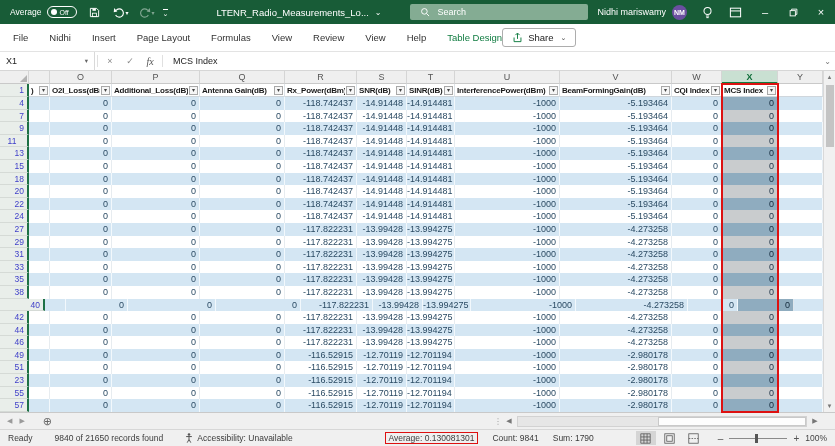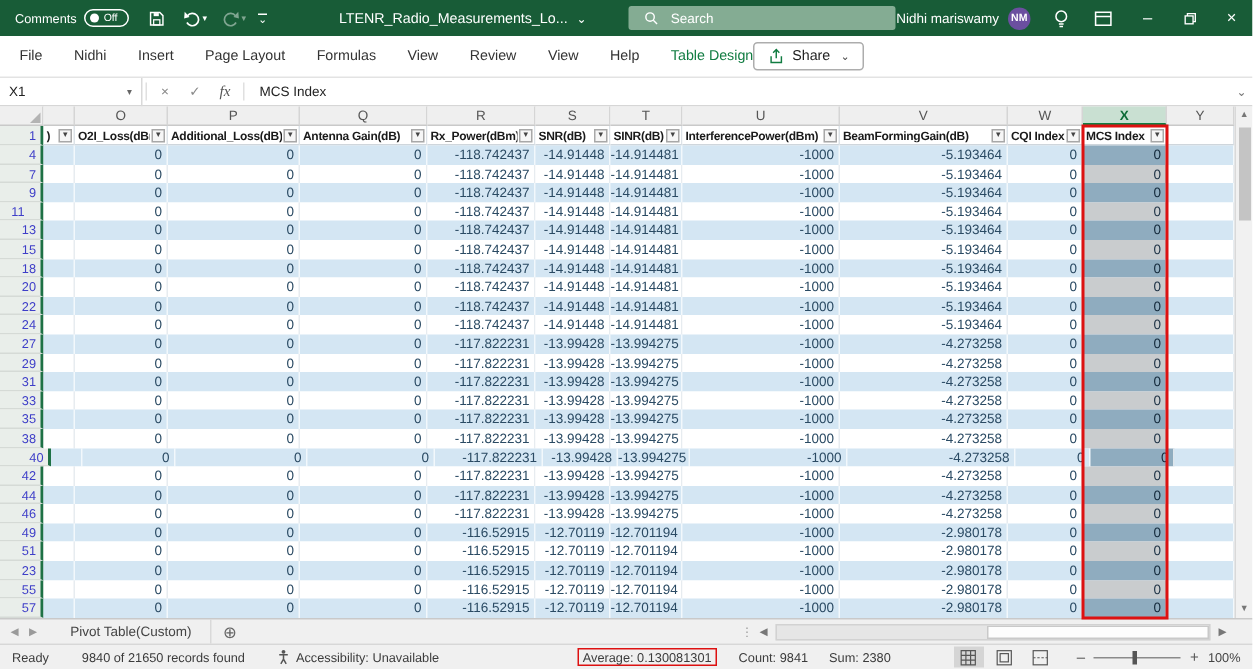--- a/index.html
+++ b/index.html
@@ -101,21 +101,21 @@
   .zoom-ctrl { display:flex; align-items:center; gap:6px; }
   .zoom-track { width:58px; height:1px; background:#8a8a8a; position:relative; }
   .zoom-thumb { position:absolute; left:26px; top:-4px; width:3px; height:9px; background:#555; }
   .zoom-sign { font-size:10px; color:#555; }
   .zoom-pct { color:#444; }
 </style>
 </head>
 <body>
 
 <div class="titlebar">
-  <span class="autosave-label">Comments</span>
+  <span class="autosave-label">Average</span>
   <span class="toggle-pill">
     <span class="toggle-dot"></span>
     <span class="toggle-state">Off</span>
   </span>
   <span class="qat-btn">
     <svg width="11" height="11" viewBox="0 0 16 16">
         <path d="M2 2 H11 L14 5 V14 H2 Z" fill="none" stroke="#fff" stroke-width="1.4"></path>
         <rect x="5" y="9" width="6" height="5" fill="none" stroke="#fff" stroke-width="1.2"></rect>
         <rect x="5" y="2.5" width="5" height="3" fill="#fff"></rect>
       </svg>
@@ -508,21 +508,21 @@
       <div class="gcell dcell" style="width: 72px;">-117.822231</div>
       <div class="gcell dcell" style="width: 50px;">-13.99428</div>
       <div class="gcell dcell" style="width: 48px;">-13.994275</div>
       <div class="gcell dcell" style="width: 105px;">-1000</div>
       <div class="gcell dcell" style="width: 112px;">-4.273258</div>
       <div class="gcell dcell" style="width: 50px;">0</div>
       <div class="gcell dcell xsel-p" style="width: 56px;">0</div>
       <div class="gcell dcell" style="width: 45px;"></div>
     </div>
     <div class="grow drow band">
-      <div class="gcell gut" style="width: 34px;">40</div>
+      <div class="gcell gut" style="width: 45px;">40</div>
       <div class="gcell dcell" style="width: 21px;"></div>
       <div class="gcell dcell" style="width: 62px;">0</div>
       <div class="gcell dcell" style="width: 88px;">0</div>
       <div class="gcell dcell" style="width: 85px;">0</div>
       <div class="gcell dcell" style="width: 72px;">-117.822231</div>
       <div class="gcell dcell" style="width: 50px;">-13.99428</div>
       <div class="gcell dcell" style="width: 48px;">-13.994275</div>
       <div class="gcell dcell" style="width: 105px;">-1000</div>
       <div class="gcell dcell" style="width: 112px;">-4.273258</div>
       <div class="gcell dcell" style="width: 50px;">0</div>
@@ -657,21 +657,20 @@
   <span class="vs-arrow">▲</span>
   <span class="vs-thumb"></span>
   <span class="vs-spacer"></span>
   <span class="vs-arrow">▼</span>
 </div>
 
 <div class="sheetbar">
   <span class="nav-arrow">◀</span>
   <span class="nav-arrow">▶</span>
   <div id="sheet-tabs">
-      <span class="stab">Pivot Table(Custom)</span>
     </div>
   <span class="new-sheet">⊕</span>
   <span class="h-splitter">⋮</span>
   <span class="hs-arrow">◀</span>
   <span class="hs-track">
     <span class="hs-thumb"></span>
   </span>
   <span class="hs-arrow">▶</span>
   <span class="sb-corner"></span>
 </div>
@@ -682,21 +681,21 @@
   <span class="sb-item">
     <svg width="8" height="10" viewBox="0 0 10 14">
         <circle cx="5" cy="2.2" r="1.8" fill="#555"></circle>
         <path d="M1 5 H9 M5 4.5 V9 M5 9 L2.5 13.5 M5 9 L7.5 13.5" stroke="#555" stroke-width="1.4" fill="none"></path>
       </svg>
     <span>Accessibility: Unavailable</span>
   </span>
   <span class="sb-right">
     <span class="red-box-avg">Average: 0.130081301</span>
     <span>Count: 9841</span>
-    <span>Sum: 2380</span>
+    <span>Sum: 1790</span>
     <span class="view-btns">
       <span class="view-btn sel">
         <svg width="11" height="11" viewBox="0 0 14 14">
             <path d="M1 1 H13 V13 H1 Z M1 5 H13 M1 9 H13 M5 1 V13 M9 1 V13" fill="none" stroke="#555" stroke-width="1"></path>
           </svg>
       </span>
       <span class="view-btn">
         <svg width="11" height="11" viewBox="0 0 14 14">
             <rect x="1" y="1" width="12" height="12" fill="none" stroke="#555" stroke-width="1"></rect>
             <rect x="3.5" y="3.5" width="7" height="7" fill="none" stroke="#555" stroke-width="1"></rect>

